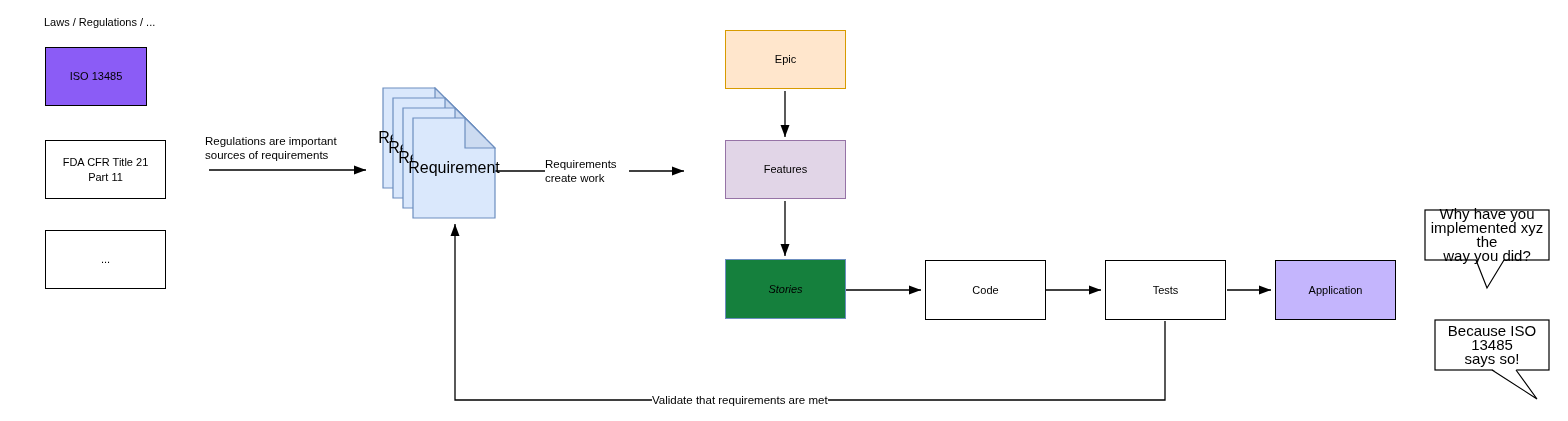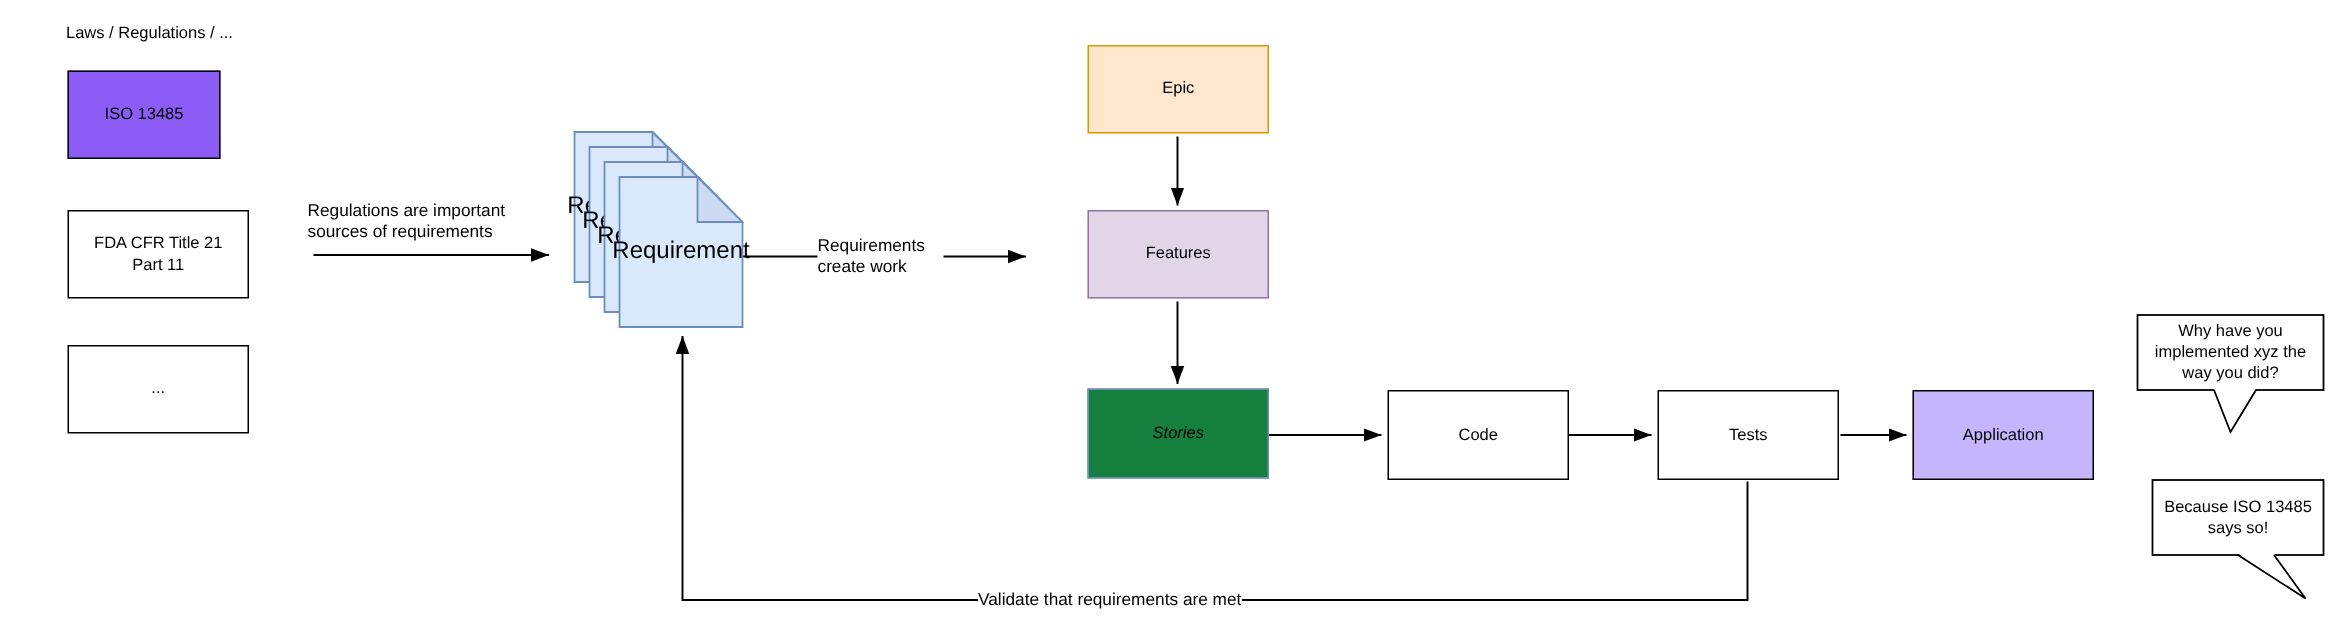--- a/index.html
+++ b/index.html
@@ -20,21 +20,21 @@
     position:absolute;left:0;top:0;width:82px;height:100px;
     display:flex;align-items:center;justify-content:center;
     font-size:16px;white-space:nowrap;
   }
   .edge-label{
     position:absolute;background:#ffffff;font-size:11.5px;line-height:14px;
     text-align:left;white-space:pre-line;
   }
   .bubble-text{
     position:absolute;display:flex;align-items:center;justify-content:center;
-    text-align:center;font-size:11px;line-height:14px;white-space:pre-line;
+    text-align:center;font-size:15px;line-height:14px;white-space:pre-line;
   }
 </style>
 </head>
 <body>
 
 <div id="canvas">
 
   <svg class="layer" width="1568" height="421" viewBox="0 0 1568 421">
     <defs>
       <marker id="arr" markerUnits="userSpaceOnUse" markerWidth="12" markerHeight="12" refX="12" refY="6" orient="auto">

